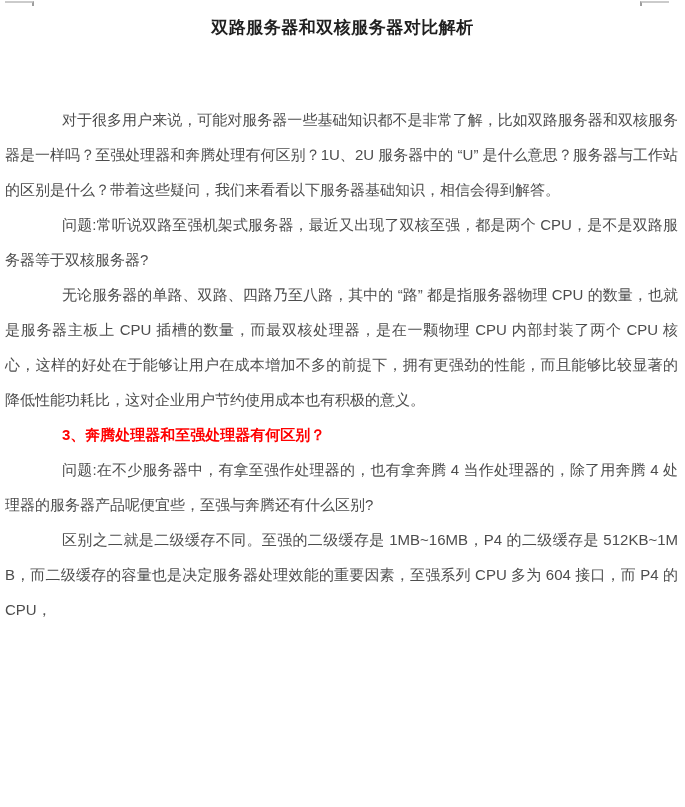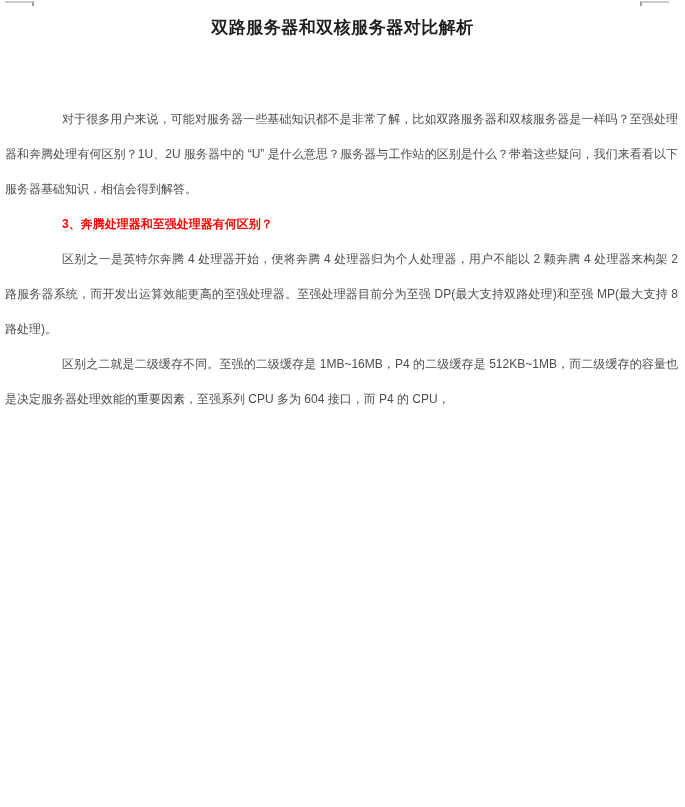--- a/index.html
+++ b/index.html
@@ -46,21 +46,21 @@
     font-size: 17px;
     font-weight: bold;
     color: var(--title-color);
     line-height: 25px;
     letter-spacing: 0.5px;
   }
   .content {
     padding: 62px 7px 0 5px;
   }
   .content p {
-    font-size: 12px;
+    font-size: 15px;
     line-height: 35px;
     color: var(--text-color);
     text-align: justify;
     text-indent: 57px;
     word-break: break-all;
   }
   .content p.heading {
     color: var(--heading-color);
     font-weight: bold;
   }
@@ -70,18 +70,20 @@
 
 <div class="page">
 
   <div class="crop-mark left"></div>
   <div class="crop-mark right"></div>
 
   <h1 class="doc-title">双路服务器和双核服务器对比解析</h1>
 
   <div class="content">
     <p>对于很多用户来说，可能对服务器一些基础知识都不是非常了解，比如双路服务器和双核服务器是一样吗？至强处理器和奔腾处理有何区别？1U、2U 服务器中的 “U” 是什么意思？服务器与工作站的区别是什么？带着这些疑问，我们来看看以下服务器基础知识，相信会得到解答。</p>
+    <p>问题:常听说双路至强机架式服务器，最近又出现了双核至强，都是两个 CPU，是不是双路服务器等于双核服务器?</p>
+    <p>无论服务器的单路、双路、四路乃至八路，其中的 “路” 都是指服务器物理 CPU 的数量，也就是服务器主板上 CPU 插槽的数量，而最双核处理器，是在一颗物理 CPU 内部封装了两个 CPU 核心，这样的好处在于能够让用户在成本增加不多的前提下，拥有更强劲的性能，而且能够比较显著的降低性能功耗比，这对企业用户节约使用成本也有积极的意义。</p>
     <p class="heading">3、奔腾处理器和至强处理器有何区别？</p>
-    <p>区别之一是英特尔奔腾 4 处理器开始，便将奔腾 4 处理器归为个人处理器，用户不能以 2 颗奔腾 4 处理器来构架 2 路服务器系统，而开发出运算效能更高的至强处理器。至强处理器目前分为至强 DP(最大支持双路处理)和至强 MP(最大支持 8 路处理)。</p>
+    <p>问题:在不少服务器中，有拿至强作处理器的，也有拿奔腾 4 当作处理器的，除了用奔腾 4 处理器的服务器产品呢便宜些，至强与奔腾还有什么区别?</p>
     <p>区别之二就是二级缓存不同。至强的二级缓存是 1MB~16MB，P4 的二级缓存是 512KB~1MB，而二级缓存的容量也是决定服务器处理效能的重要因素，至强系列 CPU 多为 604 接口，而 P4 的 CPU，</p>
   </div>
 
 </div>
 
 </body></html>

